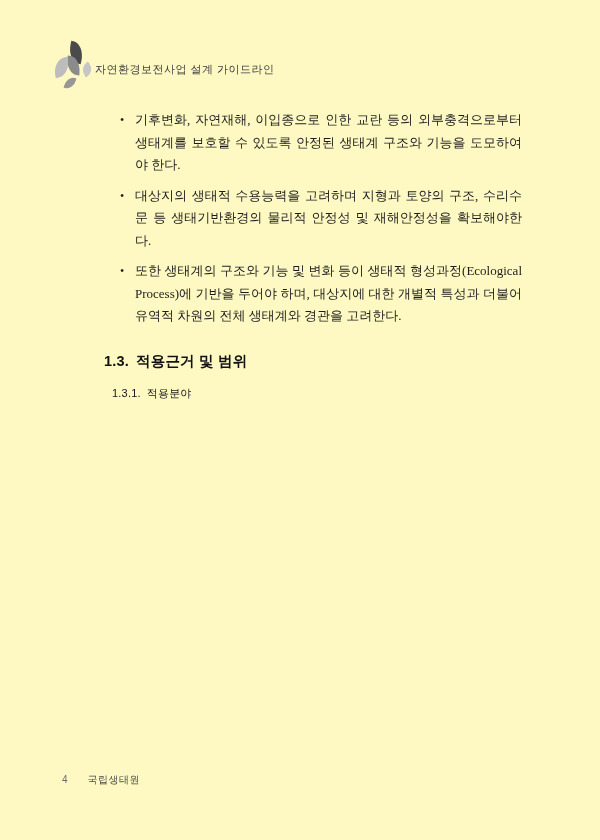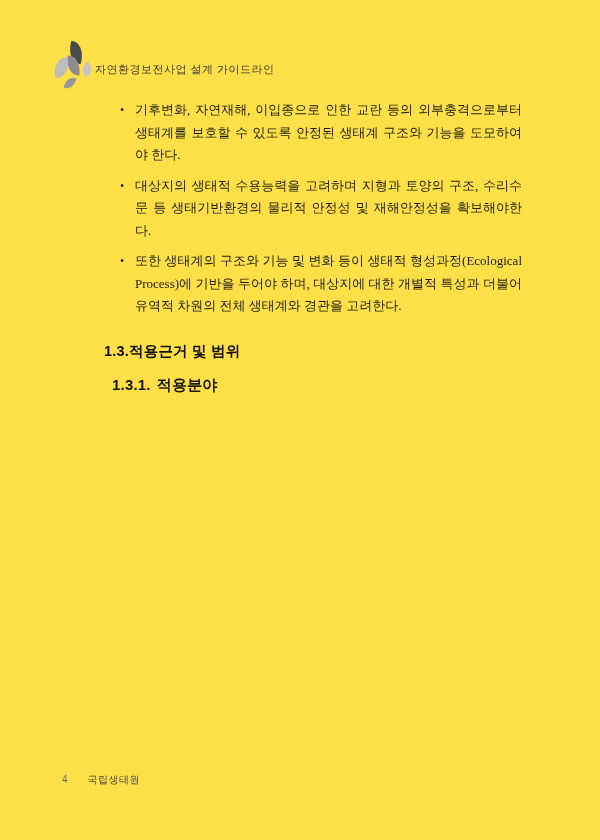--- a/index.html
+++ b/index.html
@@ -11,21 +11,21 @@
     height: 840px;
     background: #ffffff;
     position: relative;
     overflow: hidden;
     font-family: "Liberation Serif", serif;
     color: #1c1c1c;
   }
   .page {
     position: absolute;
     inset: 0;
-    background: #fde047;
+    background: #fef9c3;
   }
 
   
   .page-header {
     position: absolute;
     left: 54px;
     top: 42px;
     display: flex;
     align-items: flex-end;
   }
@@ -78,21 +78,21 @@
     letter-spacing: 0.5px;
     margin-left: 3px;
     padding-bottom: 12px;
     white-space: nowrap;
   }
 
   
   .content {
     position: absolute;
     left: 104px;
-    top: 99px;
+    top: 109px;
     width: 418px;
   }
   ul.bullet-list {
     list-style: none;
     margin: 0;
     padding: 0;
   }
   ul.bullet-list li {
     position: relative;
     padding-left: 31px;
@@ -112,25 +112,25 @@
   }
 
   .heading1 {
     font-family: "Liberation Sans", sans-serif;
     font-size: 14.5px;
     font-weight: bold;
     color: #111111;
     margin: 24px 0 0 0;
     letter-spacing: 0.2px;
   }
-  .heading1 .heading-num { }
+  .heading1 .heading-num { margin-right: 7px; }
   .heading2 {
     font-family: "Liberation Sans", sans-serif;
-    font-size: 15px;
-    font-weight: bold;
+    font-size: 11px;
+    font-weight: normal;
     color: #161616;
     margin: 15px 0 0 8px;
     letter-spacing: 0.2px;
   }
   .heading2 .heading-num { margin-right: 6px; }
   .list-after-heading { margin-top: 17px !important; }
 
   
   .page-footer {
     position: absolute;

